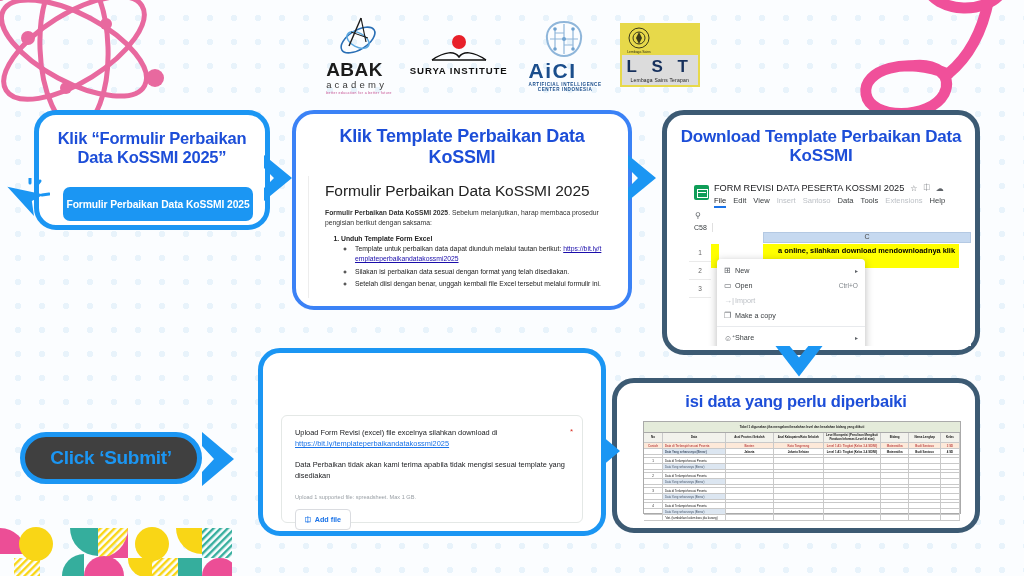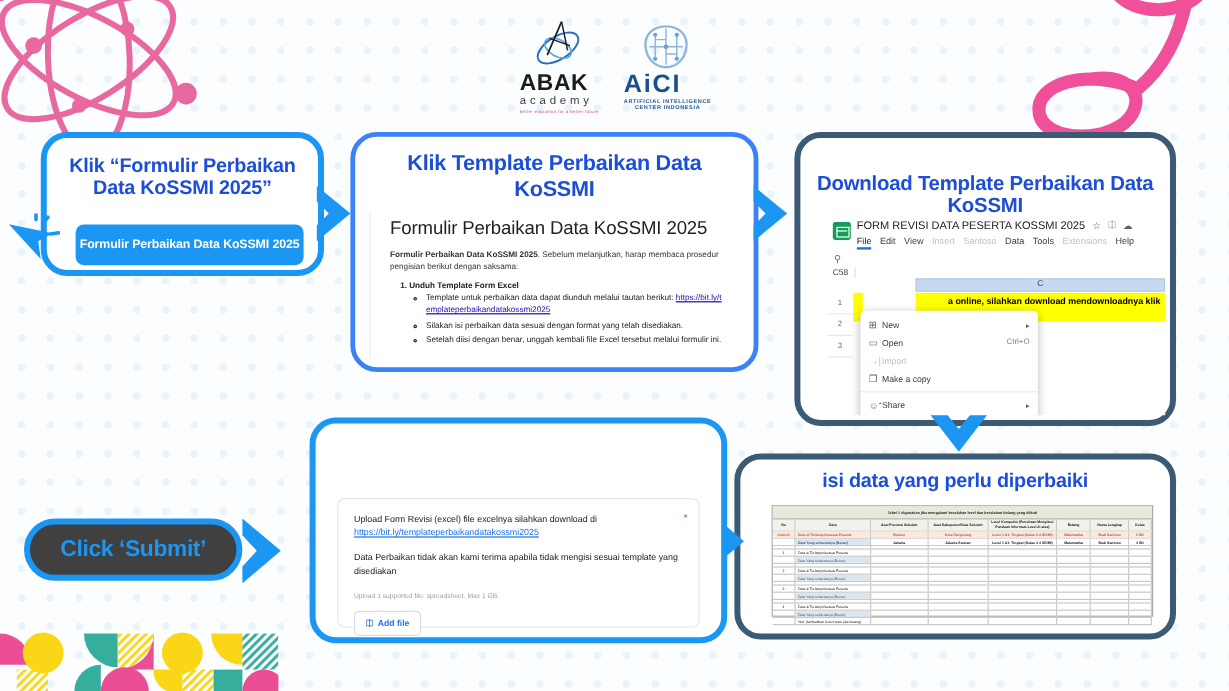--- a/index.html
+++ b/index.html
@@ -75,21 +75,21 @@
   .doc-p { font-size: 6.8px; color: #333; line-height: 1.5; }
   .doc-p b { font-weight: 700; }
   .doc-ol { margin: 7px 0 0 16px; font-size: 6.8px; color: #222; }
   .doc-ol > li { font-weight: 700; margin-bottom: 3px; }
   .doc-ul { list-style: circle; margin: 2px 0 0 14px; font-weight: 400; }
   .doc-ul > li { margin-bottom: 2.5px; line-height: 1.45; font-weight: 400; }
   .doc-link { color: #1a0dab; text-decoration: underline; word-break: break-all; }
 
   
   #step3-card { left: 662px; top: 110px; width: 318px; height: 245px; border: 5px solid #3c5a73; }
-  #step3-title { font-size: 17px; padding: 12px 8px 0; margin-top: 16px; }
+  #step3-title { font-size: 17px; padding: 12px 8px 0; }
   #step3-shot {
     position: absolute; left: 22px; top: 64px; right: 4px; bottom: 4px;
     background: #fff; overflow: hidden; font-size: 7px; color: #3c4043;
   }
   .gs-topbar { display: flex; align-items: flex-start; padding: 4px 4px 0 4px; }
   .gs-icon { width: 15px; height: 15px; background: #0f9d58; border-radius: 2px; margin: 2px 5px 0 1px;
              position: relative; flex: 0 0 auto; }
   .gs-icon::after { content: ""; position: absolute; left: 3px; top: 4px; width: 9px; height: 7px;
                     border: 1px solid #fff; }
   .gs-icon::before { content: ""; position: absolute; left: 3px; top: 6.5px; width: 9px; height: 1px; background: #fff; }
@@ -99,21 +99,21 @@
   .gs-menubar { display: flex; gap: 7px; font-size: 7.6px; margin-top: 3px; }
   .gs-menubar .active { color: #202124; border-bottom: 2px solid #1a73e8; padding-bottom: 1px; }
   .gs-menubar .dim { color: #bdc1c6; }
   .gs-menubar span { color: #3c4043; }
   .gs-toolrow { display: flex; align-items: center; padding: 3px 6px; gap: 6px; color: #5f6368; font-size: 8px; }
   .gs-namebox { padding: 1px 5px; font-size: 7px; color: #3c4043; border-right: 1px solid #e0e0e0; }
   .gs-grid { position: relative; height: 76px; }
   .gs-colhdr { position: absolute; left: 74px; right: 0; top: 0; height: 11px;
                background: #c6d9f0; border: 1px solid #b4c9e3; text-align: center;
                font-size: 7px; color: #444; }
-  .gs-yellow { position: absolute; left: 74px; right: 0; top: 12px; height: 24px; background: #ffff00;
+  .gs-yellow { position: absolute; left: 74px; right: 12px; top: 12px; height: 24px; background: #ffff00;
                font-size: 7.4px; font-weight: 700; color: #000; text-align: right;
                padding: 2px 4px 0 2px; line-height: 1.3; }
   .gs-rowhdr { position: absolute; left: 0; top: 12px; width: 22px; font-size: 6.5px; color: #666; }
   .gs-rowhdr div { height: 18px; display: flex; align-items: center; justify-content: center;
                    border-bottom: 1px solid #eaeaea; }
   .gs-ystrip { position: absolute; left: 22px; top: 12px; width: 8px; height: 24px; background: #ffff00; }
   .gs-bluecell { position: absolute; left: 76px; top: 62px; width: 4px; height: 14px; background: #1a73e8; }
   .gs-menu {
     position: absolute; left: 28px; top: 27px; width: 148px;
     background: #fff; border-radius: 4px;
@@ -251,40 +251,62 @@
       <path d="M26 2 L31 26" stroke="#1b1b1b" stroke-width="1.2" fill="none"></path>
       <path d="M16 16 L33 22" stroke="#1b1b1b" stroke-width="1" fill="none"></path>
     </svg>
     <div class="abak-txt">
       <span class="abak-1">ABAK</span>
       <span class="abak-2">academy</span>
       <span class="abak-3">better education for a better future</span>
     </div>
   </div>
 
+  <div class="logo-item surya-wrap">
+    <svg width="64" height="30" viewBox="0 0 64 30">
+      <circle cx="32" cy="8" r="7" fill="#e8202a"></circle>
+      <path d="M5 26 C 18 17, 28 17, 32 23 C 36 17, 46 17, 59 26" fill="none" stroke="#111" stroke-width="1.5"></path>
+      <path d="M5 26 h54" stroke="#111" stroke-width="1.5" fill="none"></path>
+    </svg>
+    <span class="surya-txt">SURYA INSTITUTE</span>
+  </div>
 
   <div class="logo-item">
     <svg width="44" height="42" viewBox="0 0 44 42">
       <path d="M22 4 C 10 4, 4 12, 5 21 C 6 31, 13 38, 22 38 C 31 38, 38 31, 39 21 C 40 12, 34 4, 22 4 Z" fill="none" stroke="#8fb6da" stroke-width="2"></path>
       <path d="M22 6 L22 36 M13 11 L13 31 M31 11 L31 31 M8 21 L36 21 M13 15 L22 15 M22 27 L31 27" fill="none" stroke="#8fb6da" stroke-width="1.2"></path>
       <g fill="#6fa2d0">
         <circle cx="13" cy="11" r="1.8"></circle>
           <circle cx="31" cy="11" r="1.8"></circle>
         <circle cx="13" cy="31" r="1.8"></circle>
           <circle cx="31" cy="31" r="1.8"></circle>
         <circle cx="22" cy="21" r="2"></circle>
       </g>
     </svg>
     <div class="aici-txt">
       <span class="aici-1">AiCI</span>
       <span class="aici-2">ARTIFICIAL INTELLIGENCE</span>
       <span class="aici-3">CENTER INDONESIA</span>
     </div>
   </div>
 
+  <div class="logo-item lst-box">
+    <div class="lst-seal">
+      <svg width="28" height="30" viewBox="0 0 28 30">
+        <circle cx="14" cy="13" r="10" fill="#e7d94a" stroke="#3a3a1a" stroke-width="1"></circle>
+        <circle cx="14" cy="13" r="6" fill="none" stroke="#3a3a1a" stroke-width="1"></circle>
+        <path d="M14 7 L17 13 L14 19 L11 13 Z" fill="#3a3a1a"></path>
+        <text x="14" y="28" font-size="3.4" text-anchor="middle" fill="#2b2b12">Lembaga Sains</text>
+      </svg>
+    </div>
+    <div class="lst-right">
+      <span class="lst-1">L S T</span>
+      <span class="lst-2">Lembaga Sains Terapan</span>
+    </div>
+  </div>
 </div>
 
 <div class="card" id="step1-card">
   <div class="card-title" id="step1-title">Klik “Formulir Perbaikan Data KoSSMI 2025”</div>
   <div id="step1-button">Formulir Perbaikan Data KoSSMI 2025</div>
 </div>
 <svg id="cursor-click" class="deco" viewBox="0 0 44 48">
   <g stroke="#1b96f3" stroke-width="3" stroke-linecap="round">
     <path d="M30 8 L34 3"></path>
       <path d="M36 17 L43 16"></path>

